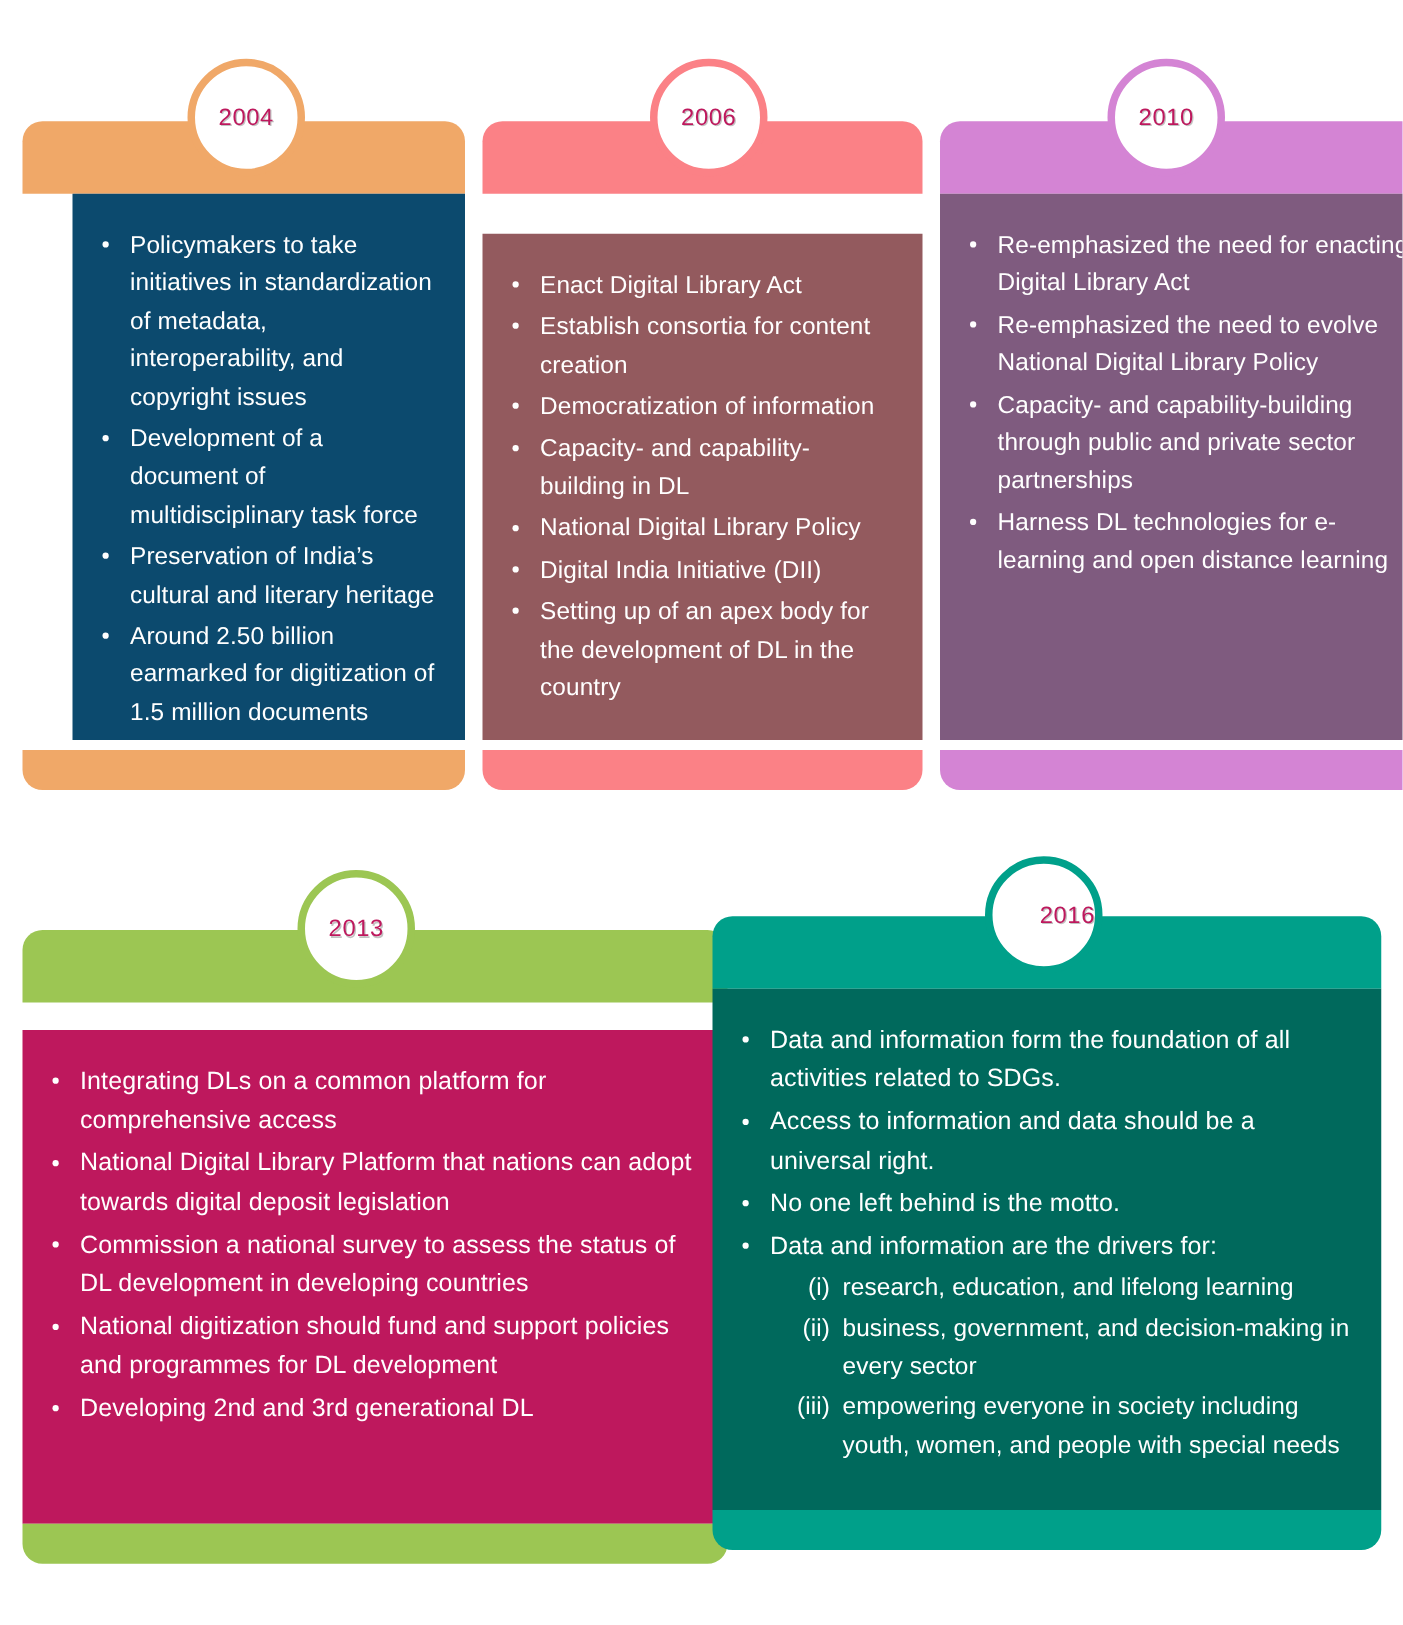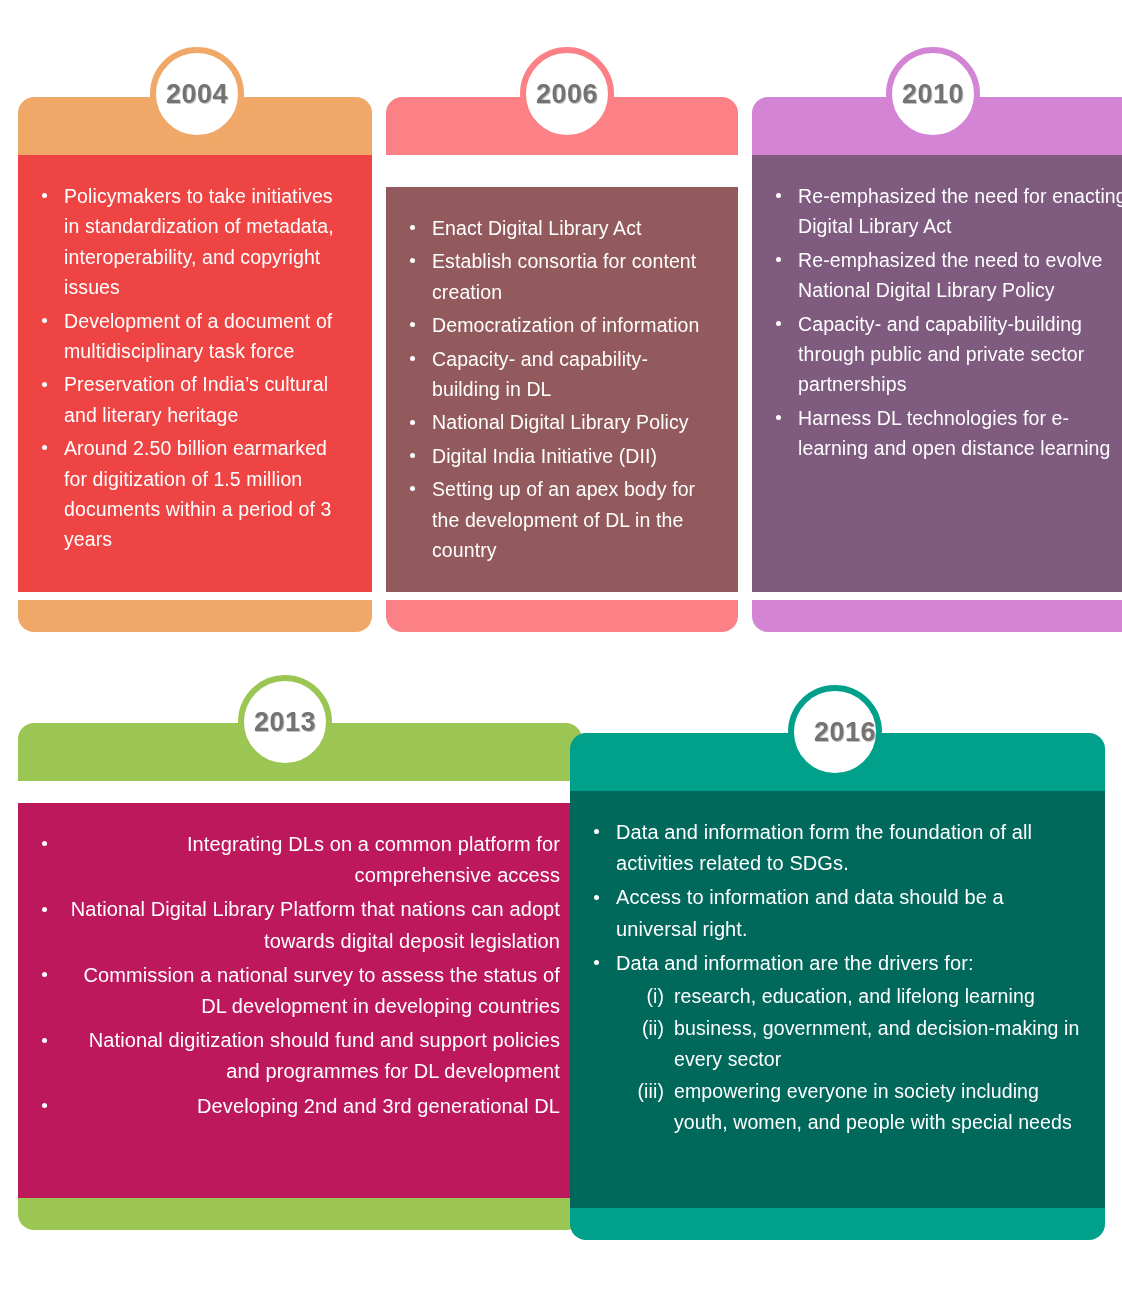--- a/index.html
+++ b/index.html
@@ -44,23 +44,23 @@
     background: #ffffff;
     box-sizing: border-box;
     border: 6px solid #cccccc;
     display: flex;
     align-items: center;
     justify-content: center;
     z-index: 5;
   }
 
   .year-label {
-    font-size: 27px;
-    font-weight: bold;
-    color: #737373;
+    font-size: 19px;
+    font-weight: normal;
+    color: #be185d;
     letter-spacing: 0.5px;
     line-height: 1;
     text-shadow: 1px 1px 0 rgba(120,120,120,0.45);
   }
 
   .card-body {
     position: absolute;
     left: 0;
     right: 0;
     box-sizing: border-box;
@@ -118,21 +118,21 @@
     left: 0;
     width: 48px;
     text-align: right;
     color: #ffffff;
   }
 
   
   #card-2004 { left: 18px;  top: 97px;  width: 354px; height: 535px; }
   #card-2006 { left: 386px; top: 97px;  width: 352px; height: 535px; }
   #card-2010 { left: 752px; top: 97px;  width: 407px; height: 535px; }
-  #card-2013 { left: 18px;  top: 723px; width: 564px; height: 512px; text-align: right; }
+  #card-2013 { left: 18px;  top: 744px; width: 564px; height: 512px; }
   #card-2016 { left: 570px; top: 733px; width: 535px; height: 512px; }
 
   #card-2004 .card-body,
   #card-2006 .card-body,
   #card-2010 .card-body { top: 58px; bottom: 40px; }
   #card-2004 .card-footer,
   #card-2006 .card-footer,
   #card-2010 .card-footer { top: 503px; }
 
   #card-2013 .card-body,
@@ -152,21 +152,21 @@
 </head>
 <body>
 
 <div class="timeline">
 
   <div class="card" id="card-2004">
     <div class="card-header" style="background: rgb(240, 168, 104);"></div>
     <div class="year-badge" style="border-color: rgb(240, 168, 104);">
       <span class="year-label">2004</span>
     </div>
-    <div class="card-body" style="background: #ef4444;">
+    <div class="card-body" style="background: #0c4a6e; margin-left: 40px;">
       <ul class="bullets">
         <li><span class="dot"></span><span>Policymakers to take initiatives in standardization of metadata, interoperability, and copyright issues</span></li>
         <li><span class="dot"></span><span>Development of a document of multidisciplinary task force</span></li>
         <li><span class="dot"></span><span>Preservation of India’s cultural and literary heritage</span></li>
         <li><span class="dot"></span><span>Around 2.50 billion earmarked for digitization of 1.5 million documents within a period of 3 years</span></li>
       </ul>
     </div>
     <div class="card-footer" style="background: rgb(240, 168, 104);"></div>
   </div>
 
@@ -224,20 +224,21 @@
 
   <div class="card" id="card-2016">
     <div class="card-header" style="background: rgb(0, 160, 138);"></div>
     <div class="year-badge" style="border-color: rgb(0, 160, 138); justify-content: flex-end;">
       <span class="year-label">2016</span>
     </div>
     <div class="card-body" style="background: rgb(0, 105, 92);">
       <ul class="bullets">
         <li><span class="dot"></span><span>Data and information form the foundation of all activities related to SDGs.</span></li>
         <li><span class="dot"></span><span>Access to information and data should be a universal right.</span></li>
+        <li><span class="dot"></span><span>No one left behind is the motto.</span></li>
         <li>
           <span class="dot"></span>
           <span>Data and information are the drivers for:</span>
           <ol class="romans">
             <li><span class="roman">(i)</span><span>research, education, and lifelong learning</span></li>
             <li><span class="roman">(ii)</span><span>business, government, and decision-making in every sector</span></li>
             <li><span class="roman">(iii)</span><span>empowering everyone in society including youth, women, and people with special needs</span></li>
           </ol>
         </li>
       </ul>

